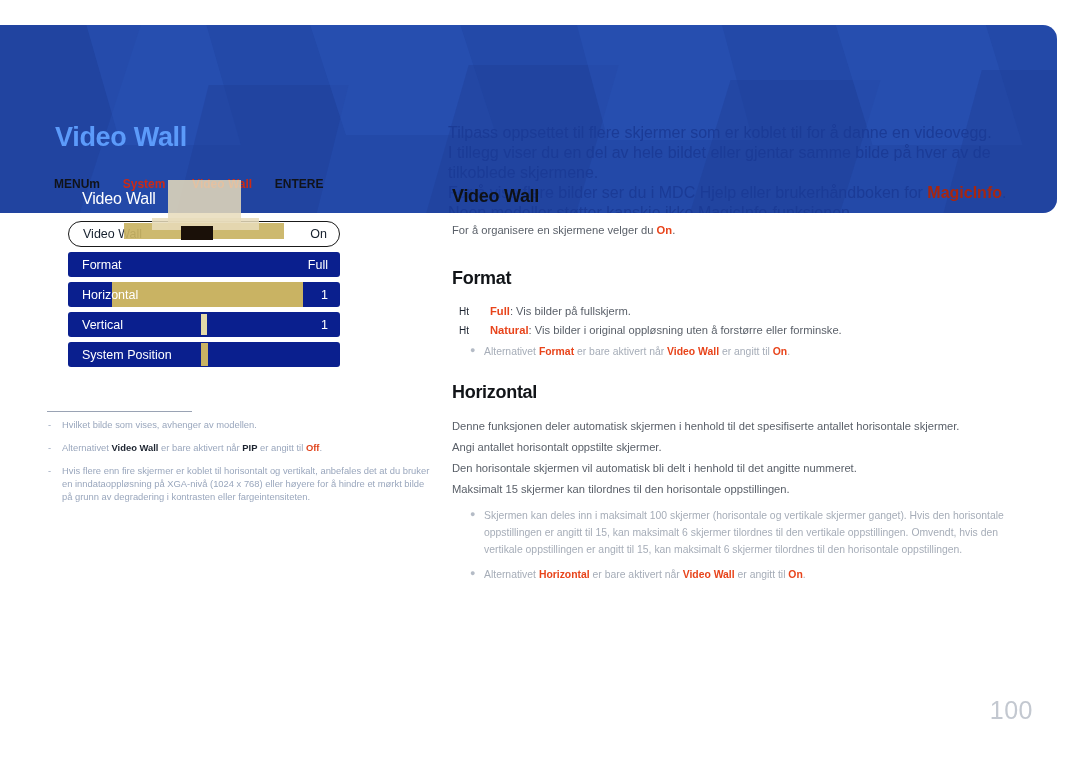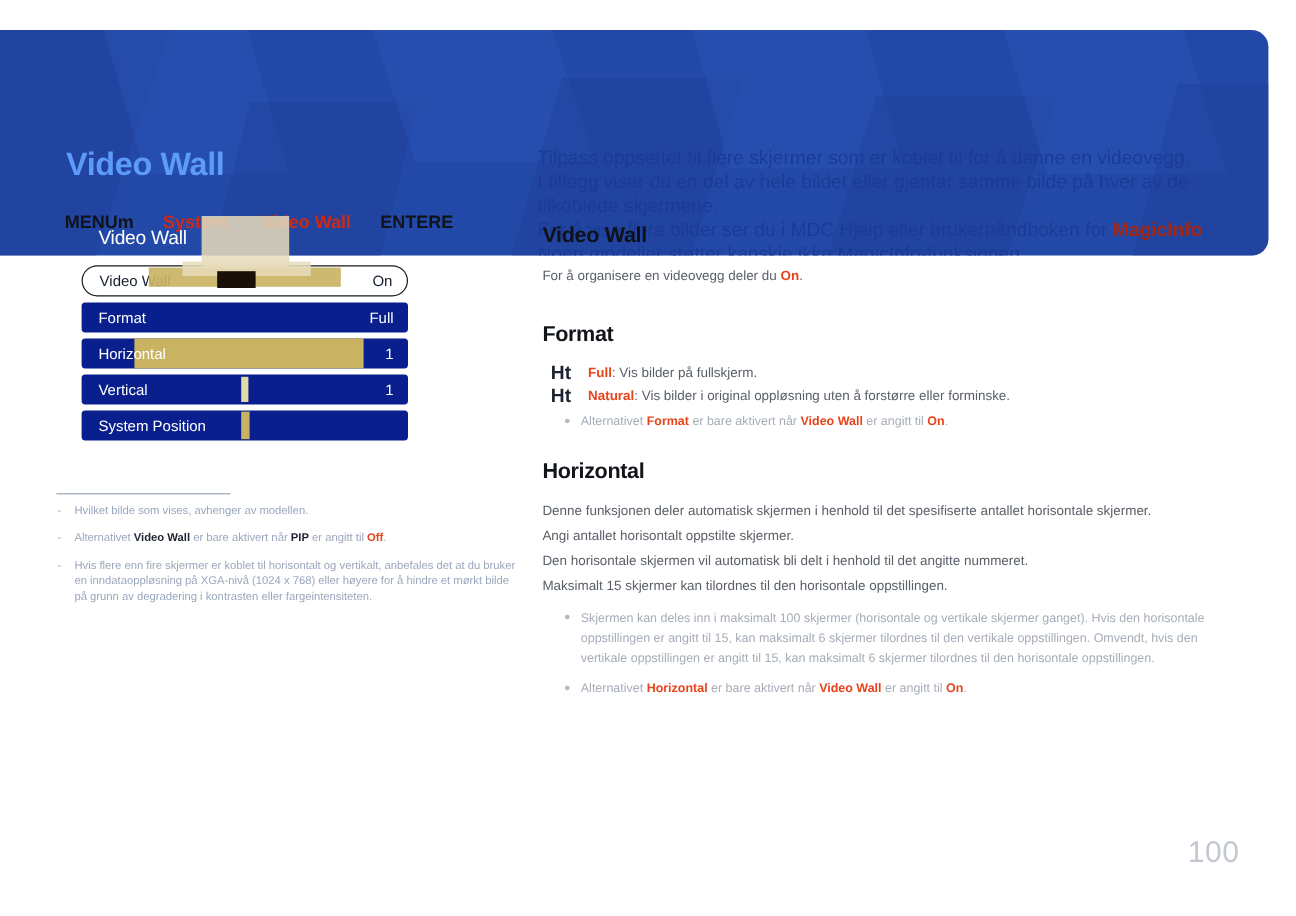--- a/index.html
+++ b/index.html
@@ -38,21 +38,21 @@
     left: 55px; top: 99px;
     font-size: 27px;
     font-weight: bold;
     color: #5c9bfa;
     letter-spacing: -0.3px;
     line-height: 1;
   }
   #breadcrumb {
     position: absolute;
     left: 54px; top: 153px;
-    font-size: 15px;
+    font-size: 12px;
     font-weight: bold;
     white-space: nowrap;
     line-height: 1;
   }
   #breadcrumb .bc-dark { color: #10131a; }
   #breadcrumb .bc-red  { color: #cc2a15; }
   #breadcrumb .bc-gap  { display: inline-block; width: 20px; }
   #breadcrumb .bc-gap2 { display: inline-block; width: 16px; }
 
   
@@ -171,23 +171,23 @@
     position: relative;
     font-size: 11.2px;
     line-height: 19px;
     color: #595f68;
     padding-left: 38px;
     margin: 0;
   }
   .ht-item .ht-mark {
     position: absolute;
     left: 7px; top: 0;
-    font-weight: bold;
+    font-weight: normal;
     color: #1d2430;
-    font-size: 16px;
+    font-size: 10px;
   }
   .ht-item .r { color: #e8441b; font-weight: bold; }
 
   .sub-note {
     position: relative;
     font-size: 10.4px;
     line-height: 17px;
     color: #a6adb8;
     padding-left: 32px;
     margin: 3px 0 0 0;
@@ -298,21 +298,21 @@
     </div>
     <div class="note">
       <span class="dash">-</span>
       <span>Hvis flere enn fire skjermer er koblet til horisontalt og vertikalt, anbefales det at du bruker en inndataoppløsning på XGA-nivå (1024 x 768) eller høyere for å hindre et mørkt bilde på grunn av degradering i kontrasten eller fargeintensiteten.</span>
     </div>
   </div>
 
   <div id="right">
 
     <h2 class="sec-title on-banner">Video Wall</h2>
-    <p class="para"><span>For å organisere en videovegg deler du </span><span class="r">On</span><span>.</span></p>
+    <p class="para"><span>For å organisere en skjermene velger du </span><span class="r">On</span><span>.</span></p>
 
     <div class="sec-gap-lg"></div>
 
     <h2 class="sec-title">Format</h2>
 
     <p class="ht-item">
       <span class="ht-mark">Ht</span><span class="r">Full</span><span>: Vis bilder på fullskjerm.</span>
     </p>
     <p class="ht-item">
       <span class="ht-mark">Ht</span><span class="r">Natural</span><span>: Vis bilder i original oppløsning uten å forstørre eller forminske.</span>

